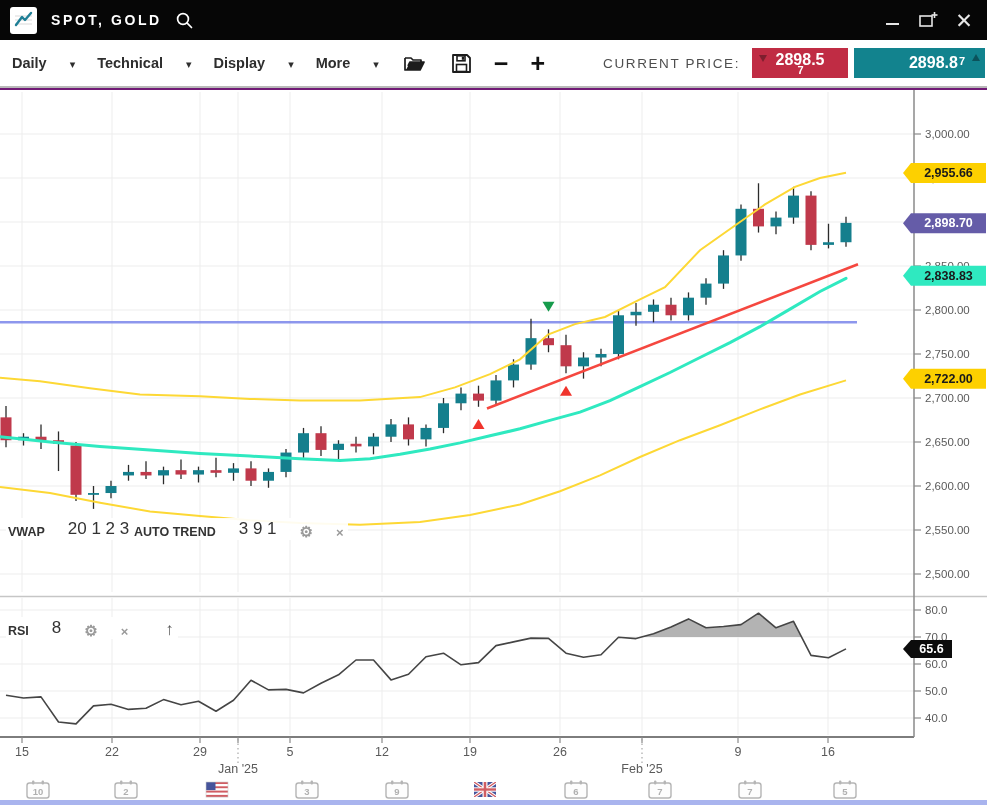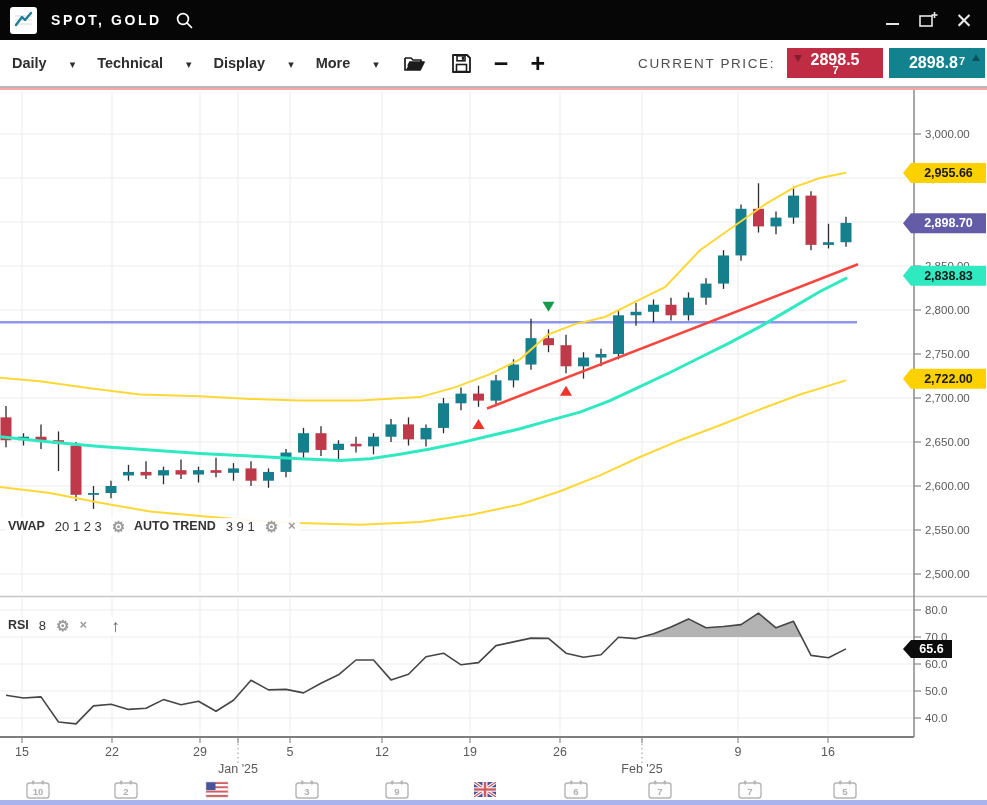--- a/index.html
+++ b/index.html
@@ -33,29 +33,29 @@
   .price-badge{position:relative;width:96px;height:30px;display:flex;align-items:center;
     justify-content:center;color:#fff;font-size:16px;font-weight:600;margin-left:6px}
   .price-badge .sup{font-size:11px;font-weight:600;margin-top:-5px;margin-left:1px}
   .arr{position:absolute;width:0;height:0}
   .arr-down{left:7px;top:7px;border-left:4.5px solid transparent;border-right:4.5px solid transparent;
     border-top:7px solid #7e1e2e}
   .arr-up{right:5px;top:6px;border-left:4.5px solid transparent;border-right:4.5px solid transparent;
     border-bottom:7px solid #0b525b}
 
   
-  .chart-area{position:absolute;top:88px;left:0;width:987px;height:717px;border-top:2px solid #fca5a5;
+  .chart-area{position:absolute;top:88px;left:0;width:987px;height:717px;border-top:2px solid #701a75;
     box-sizing:border-box;background:#fff}
   #chart-svg{position:absolute;top:0;left:0}
   svg text{font-family:"Liberation Sans",sans-serif}
 
-  .ind-label{position:absolute;display:flex;align-items:flex-start;gap:10px;background:rgba(255,255,255,.92);
+  .ind-label{position:absolute;display:flex;align-items:flex-end;gap:23px;background:rgba(255,255,255,.92);
     padding:1px 4px 1px 2px;z-index:5;white-space:nowrap}
   .ind-name{font-size:12.5px;font-weight:700;color:#333}
-  .ind-params{font-size:13px;color:#333}
+  .ind-params{font-size:17px;color:#333}
   .ind-btn{font-size:13px;color:#9a9a9a;cursor:pointer;font-weight:700;line-height:1}
   .ind-btn.gear{font-size:15px}
   .pane-up{font-size:17px;color:#555;cursor:pointer;margin-left:14px;line-height:1}
 
   .bottom-bar{position:absolute;top:800px;left:0;width:987px;height:5px;background:#a9b4ee;z-index:8}
 </style>
 </head>
 <body>
 
 <div id="app">
@@ -129,21 +129,21 @@
     <div class="tb-glyph">−</div>
     <div class="tb-glyph">+</div>
 
     <div class="price-group">
       <span class="cp-label">CURRENT PRICE:</span>
       <div class="price-badge" id="bid-badge" style="background: rgb(192, 44, 68); flex-direction: column;">
         <span class="arr arr-down"></span>
         <span>2898.5</span>
           <span class="sup">7</span>
       </div>
-      <div class="price-badge" id="ask-badge" style="background: rgb(18, 131, 142);">
+      <div class="price-badge" id="ask-badge" style="background: rgb(18, 131, 142); padding-left: 35px;">
         <span>2898.8</span>
           <span class="sup">7</span>
         <span class="arr arr-up"></span>
       </div>
     </div>
   </div>
 
   <div class="chart-area">
     <svg id="chart-svg" width="987" height="715">
         <defs>

